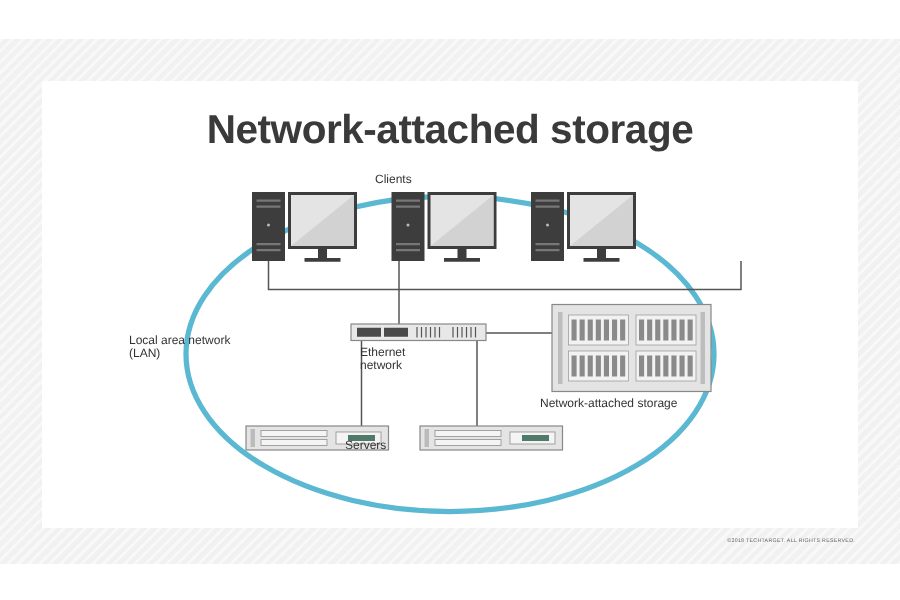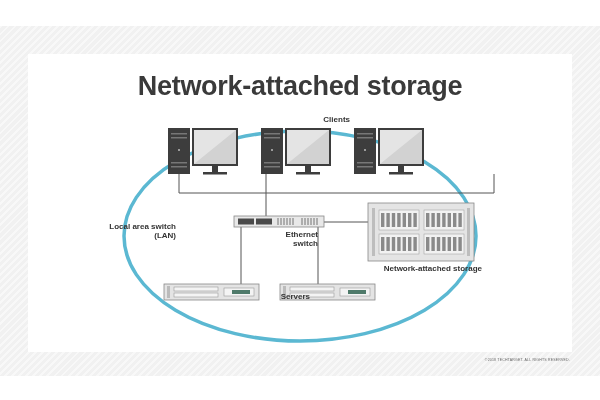--- a/index.html
+++ b/index.html
@@ -2,21 +2,21 @@
 <html><head>
 <meta charset="utf-8">
 <style>
   html,body{margin:0;padding:0;background:#ffffff;}
   body{width:600px;height:400px;position:relative;overflow:hidden;font-family:"Liberation Sans",sans-serif;}
   .frame{position:absolute;left:0;top:26px;width:600px;height:350px;background:#f1f1f1;
     background-image:repeating-linear-gradient(135deg,rgba(255,255,255,0.5) 0 2px,rgba(0,0,0,0) 2px 5px);}
   .card{position:absolute;left:28px;top:54px;width:544px;height:298px;background:#ffffff;}
   .title{position:absolute;left:0;top:71px;width:600px;text-align:center;font-weight:bold;font-size:27px;color:#3a3a3a;letter-spacing:-0.3px;}
   svg.diagram{position:absolute;left:0;top:0;}
-  .lbl{position:absolute;font-size:8px;color:#333;text-align:right;font-weight:bold;line-height:9px;}
+  .lbl{position:absolute;font-size:8px;color:#333;text-align:left;font-weight:normal;line-height:9px;}
   .footer{position:absolute;right:30px;top:358px;font-size:3.5px;color:#666;letter-spacing:0.2px;}
 </style>
 </head>
 <body>
 
 <div class="frame"></div>
 <div class="card"></div>
 <div class="title">Network-attached storage</div>
 
 <svg class="diagram" width="600" height="400" viewBox="0 0 600 400">
@@ -158,22 +158,22 @@
     <rect x="283" y="286" width="3" height="12" fill="#bbb"></rect>
     <rect x="290" y="287" width="44" height="4" fill="#f4f4f4" stroke="#999" stroke-width="0.6"></rect>
     <rect x="290" y="293" width="44" height="4" fill="#f4f4f4" stroke="#999" stroke-width="0.6"></rect>
     <rect x="340" y="288" width="30" height="8" fill="#f4f4f4" stroke="#999" stroke-width="0.6"></rect>
     <rect x="348" y="290" width="18" height="4" fill="#4f7a6a"></rect>
   </g>
 </svg>
 
 <div class="lbl" style="left:250px;top:115px;width:100px;">Clients</div>
 <div class="lbl" style="left:86px;top:222px;width:90px;">
-  <div>Local area switch</div>
+  <div>Local area network</div>
   <div>(LAN)</div>
 </div>
 <div class="lbl" style="left:240px;top:230px;width:78px;">
   <div>Ethernet</div>
-  <div>switch</div>
+  <div>network</div>
 </div>
 <div class="lbl" style="left:360px;top:264px;width:122px;">Network-attached storage</div>
 <div class="lbl" style="left:230px;top:292px;width:80px;">Servers</div>
 <div class="footer">©2018 TECHTARGET. ALL RIGHTS RESERVED.</div>
 
 </body></html>

